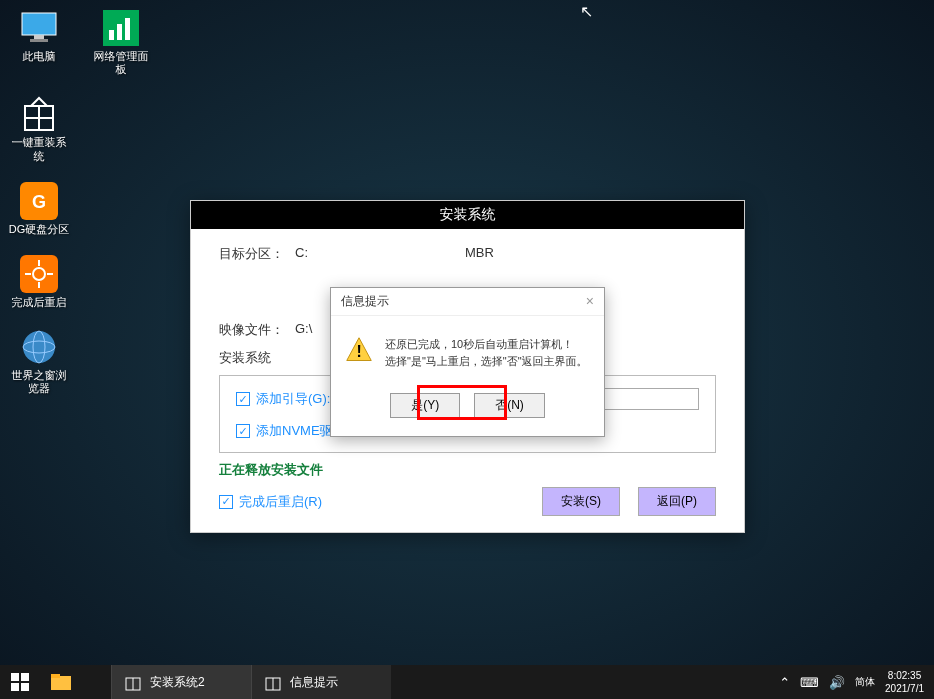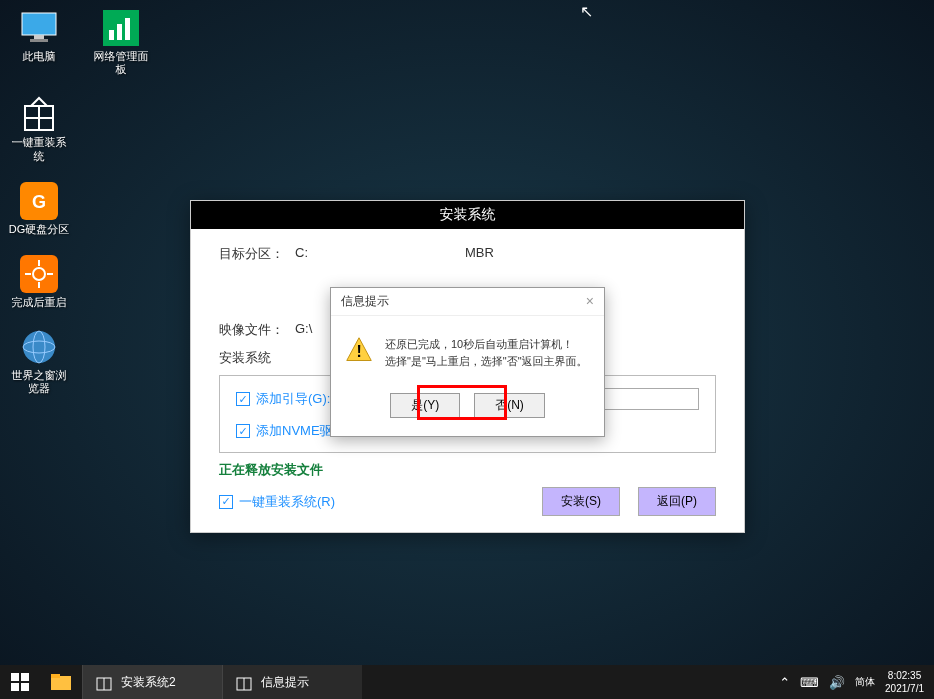--- a/index.html
+++ b/index.html
@@ -217,21 +217,21 @@
       display: flex;
       align-items: center;
       gap: 8px;
       padding: 0 12px;
       min-width: 140px;
       background: #2a2a2a;
       border-left: 1px solid #444;
       cursor: pointer;
       font-size: 12px;
     }
-    .task-item.active { background: #353535; }
+    .task-item.active { background: #353535; margin-left: 29px; }
     .tray {
       margin-left: auto;
       display: flex;
       align-items: center;
       gap: 10px;
       padding: 0 10px;
       font-size: 10px;
     }
     .tray-time {
       text-align: center;
@@ -351,21 +351,21 @@
       </div>
       <div class="checkbox-row">
         <div class="cb">✓</div>
         <span>添加NVME驱</span>
       </div>
     </div>
     <div class="status-text">正在释放安装文件</div>
     <div class="bottom-row">
       <div class="checkbox-row" style="margin:0;">
         <div class="cb">✓</div>
-        <span>一键重装系统(R)</span>
+        <span>完成后重启(R)</span>
       </div>
       <div class="btn-row">
         <button class="win-btn">安装(S)</button>
         <button class="win-btn">返回(P)</button>
       </div>
     </div>
   </div>
 </div>
 
 <div class="msg-dialog">

